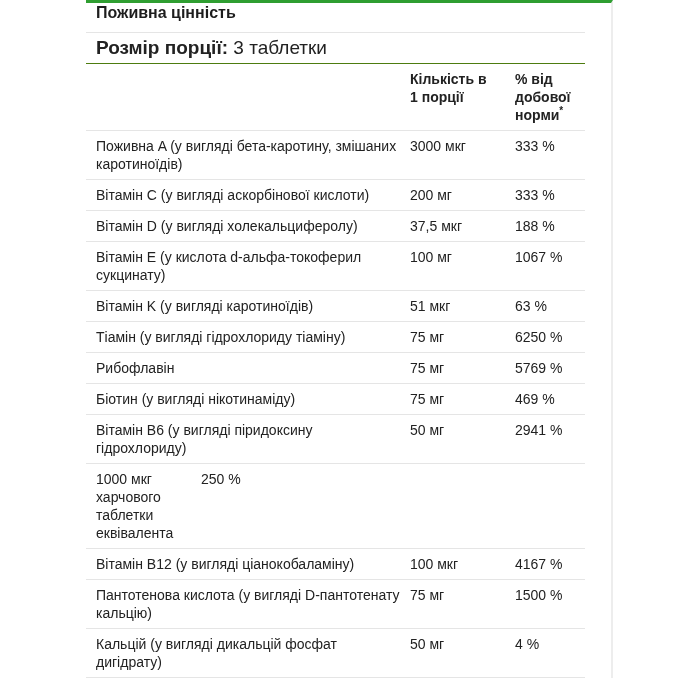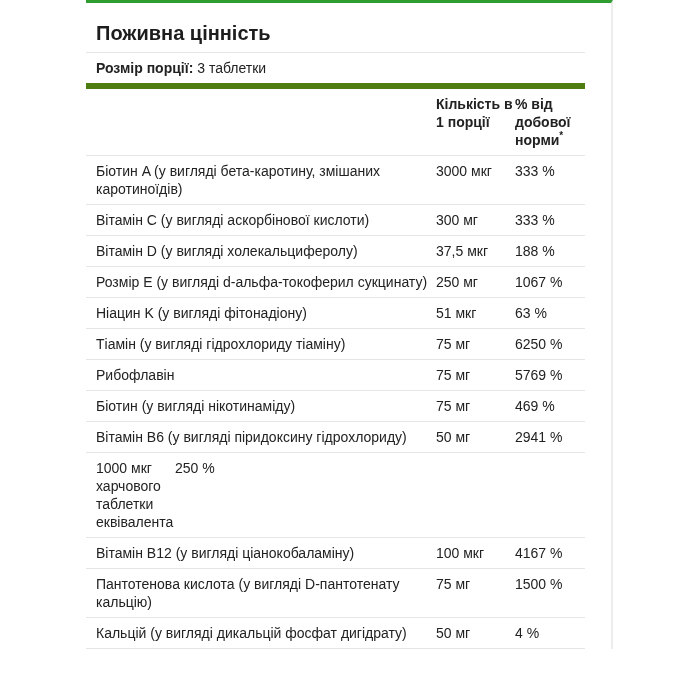--- a/index.html
+++ b/index.html
@@ -14,49 +14,49 @@
   .facts-table {
     position: absolute;
     left: 86px;
     top: 0;
     width: 527px;
     border-top: 3px solid #2f9e31;
     border-right: 2px solid #ededed;
     background: #ffffff;
   }
   .ft-title {
-    font-size: 20px;
+    font-size: 16px;
     font-weight: bold;
     line-height: 20px;
-    padding: 20px 0 9px 10px;
+    padding: 0 0 9px 10px;
     margin-right: 26px;
     border-bottom: 1px solid #e5e5e5;
     color: #1d1d1d;
   }
   .ft-meta {
-    font-size: 14px;
+    font-size: 19px;
     line-height: 18px;
     padding: 6px 0 6px 10px;
     margin-right: 26px;
-    border-bottom: 6px solid #4d7c0f;
+    border-bottom: 1px solid #4d7c0f;
   }
   .ft-meta .lbl { font-weight: bold; }
   .ft-head, .ft-row {
     display: flex;
     align-items: flex-start;
     font-size: 14px;
     line-height: 18px;
     padding: 6px 0 6px 10px;
     margin-right: 26px;
     border-bottom: 1px solid #e5e5e5;
   }
   .ft-head { font-weight: bold; }
   .cell-name { flex: 1 1 auto; padding-right: 8px; }
   .cell-amount { flex: 0 0 79px; width: 79px; }
-  .cell-dv { flex: 0 0 70px; width: 70px; }
+  .cell-dv { flex: 0 0 70px; width: 70px; margin-left: 26px; }
   .cell-dv sup { font-size: 10px; line-height: 0; }
 </style>
 </head>
 <body>
 
 <div class="facts-table">
   <div class="ft-title">Поживна цінність</div>
 
   <div class="ft-meta">
     <span class="lbl">Розмір порції:</span>
@@ -65,45 +65,45 @@
 
 
   <div class="ft-head">
     <div class="cell-name"></div>
     <div class="cell-amount">Кількість в 1 порції</div>
     <div class="cell-dv"><span>% від добової норми</span><sup>*</sup></div>
   </div>
 
   <div>
   <div class="ft-row">
-    <div class="cell-name">Біотин A (у вигляді бета-каротину, змішаних каротиноїдів)</div>
+    <div class="cell-name">Поживна A (у вигляді бета-каротину, змішаних каротиноїдів)</div>
     <div class="cell-amount">3000 мкг</div>
     <div class="cell-dv">333 %</div>
   </div>
 
   <div class="ft-row">
     <div class="cell-name">Вітамін C (у вигляді аскорбінової кислоти)</div>
-    <div class="cell-amount">300 мг</div>
+    <div class="cell-amount">200 мг</div>
     <div class="cell-dv">333 %</div>
   </div>
 
   <div class="ft-row">
     <div class="cell-name">Вітамін D (у вигляді холекальциферолу)</div>
     <div class="cell-amount">37,5 мкг</div>
     <div class="cell-dv">188 %</div>
   </div>
 
   <div class="ft-row">
-    <div class="cell-name">Розмір E (у вигляді d-альфа-токоферил сукцинату)</div>
-    <div class="cell-amount">250 мг</div>
+    <div class="cell-name">Вітамін E (у кислота d-альфа-токоферил сукцинату)</div>
+    <div class="cell-amount">100 мг</div>
     <div class="cell-dv">1067 %</div>
   </div>
 
   <div class="ft-row">
-    <div class="cell-name">Ніацин K (у вигляді фітонадіону)</div>
+    <div class="cell-name">Вітамін K (у вигляді каротиноїдів)</div>
     <div class="cell-amount">51 мкг</div>
     <div class="cell-dv">63 %</div>
   </div>
 
   <div class="ft-row">
     <div class="cell-name">Тіамін (у вигляді гідрохлориду тіаміну)</div>
     <div class="cell-amount">75 мг</div>
     <div class="cell-dv">6250 %</div>
   </div>
 

